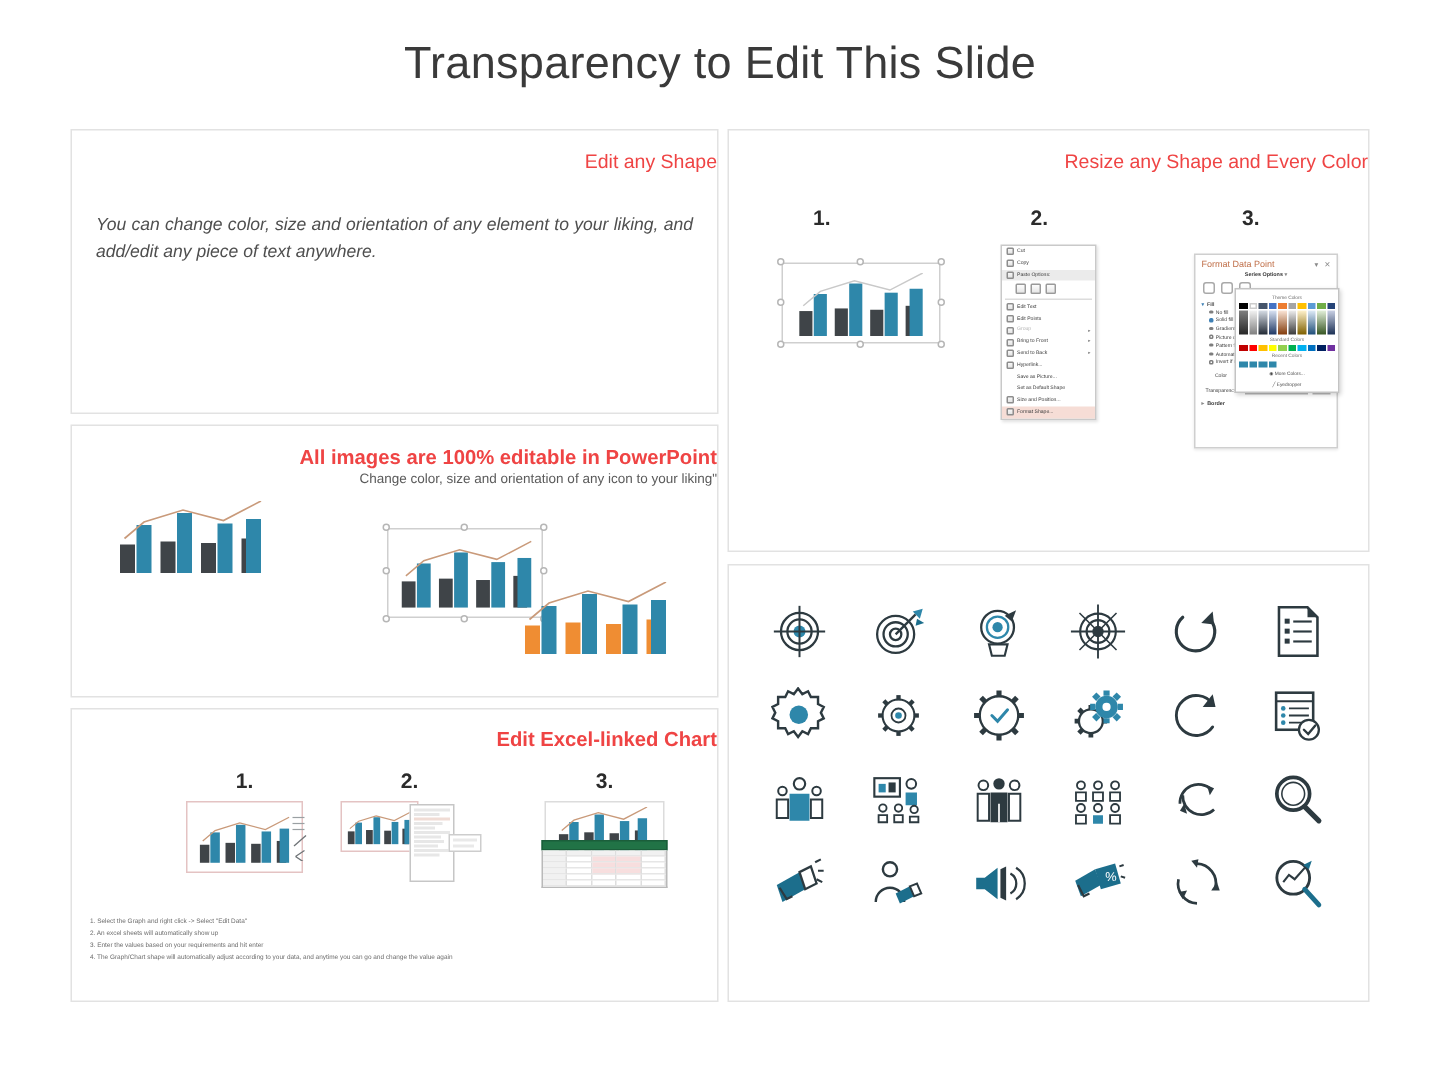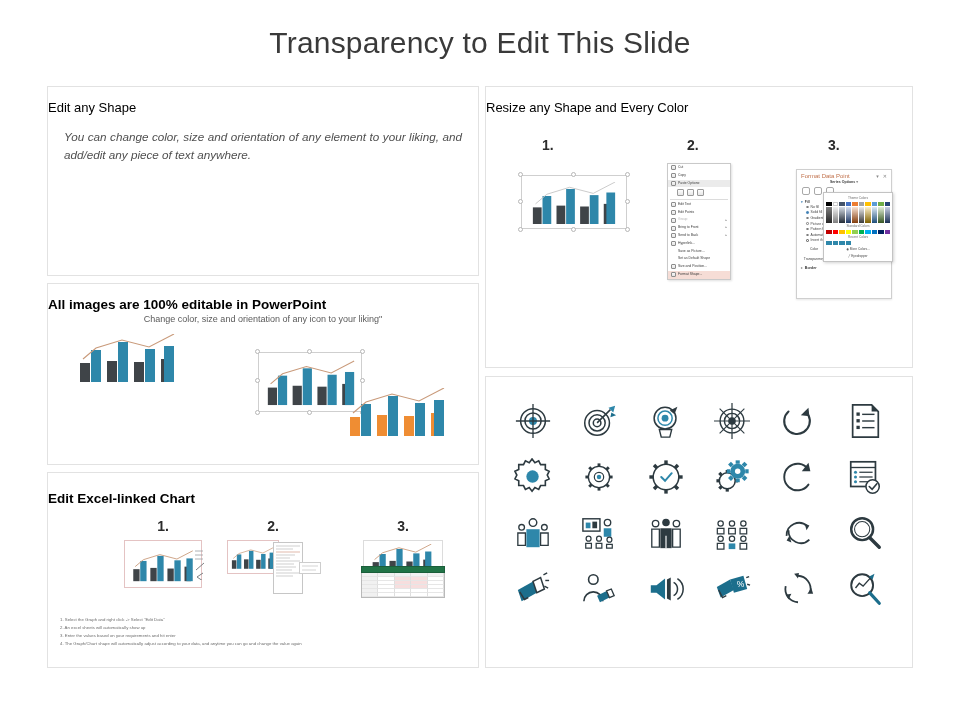--- a/index.html
+++ b/index.html
@@ -19,57 +19,57 @@
     font-size: 30px; font-weight: 400; color: #3a3a3a;
     letter-spacing: .2px;
   }
 
   .panel {
     position: absolute;
     background: #fff;
     border: 1px solid #e2e2e2;
   }
   .panel-title {
-    text-align: left; color: #000000;
+    text-align: right; color: #ef4444;
     font-size: 13px; font-weight: 400;
   }
   .panel-title.bold { font-weight: 700; font-size: 13.5px; }
   .panel-sub {
-    text-align: center; color: #5a5a5a;
+    text-align: right; color: #5a5a5a;
     font-size: 9px; margin-top: 2px;
   }
   .panel-sub.italic { font-style: italic; font-size: 8.5px; }
 
   
   #panel-edit-shape { left: 47px; top: 86px; width: 432px; height: 190px; }
   #panel-edit-shape .panel-title { margin-top: 13px; }
   .body-para {
     font-style: italic; font-size: 11.7px; line-height: 1.55;
     color: #4f4f4f; margin: 0 16px; text-align: justify;
   }
   .p1 { margin-top: 33px; }
-  .p2 { margin-top: 13px; }
+  .p2 { margin-top: 26px; }
 
   
   #panel-all-images { left: 47px; top: 283px; width: 432px; height: 182px; }
   #panel-all-images .panel-title { margin-top: 13px; }
   .charts-area { position: relative; width: 100%; height: 120px; margin-top: 6px; }
 
   .barchart { position: absolute; }
   .barchart svg { display: block; }
 
   .selbox { position: absolute; border: 1px solid #cfcfcf; }
   .handle {
     position: absolute; width: 5px; height: 5px;
     border: 1px solid #b6b6b6; background: #fff; border-radius: 50%;
   }
 
   
   #panel-excel { left: 47px; top: 472px; width: 432px; height: 196px; }
-  #panel-excel .panel-title { margin-top: 18px; }
+  #panel-excel .panel-title { margin-top: 12px; }
   #panel-excel .panel-sub { margin: 3px 20px 0 20px; text-align: center; line-height: 1.35; }
   .steps-row { position: relative; height: 92px; margin-top: 12px; }
   .step { position: absolute; text-align: center; }
   .step-num { font-size: 14px; font-weight: 700; color: #2b2b2b; }
   .step-art { margin-top: 6px; }
   .instructions {
     margin: 6px 0 0 12px;
     font-size: 4.3px; line-height: 1.85; color: #6c6c6c;
   }
   .instructions div { white-space: nowrap; }

